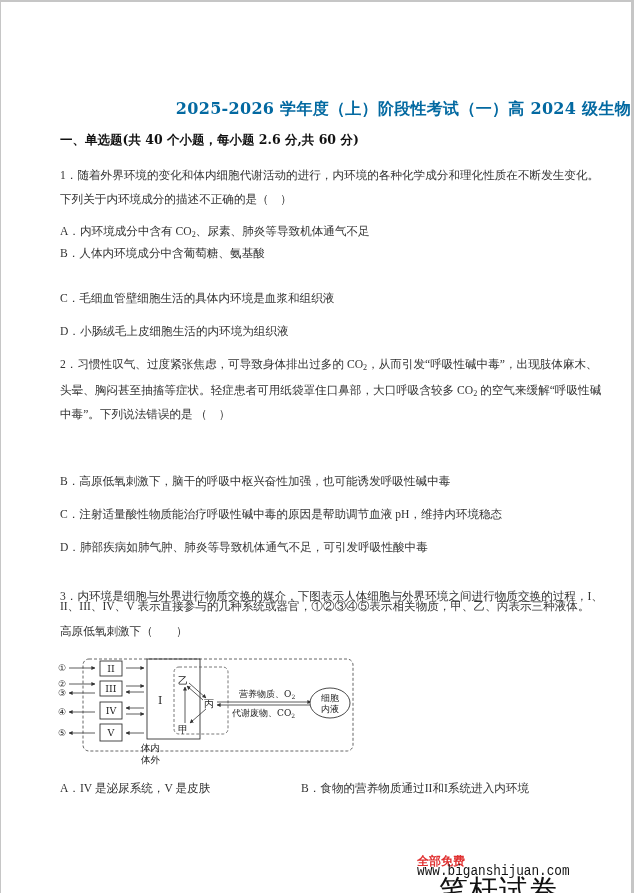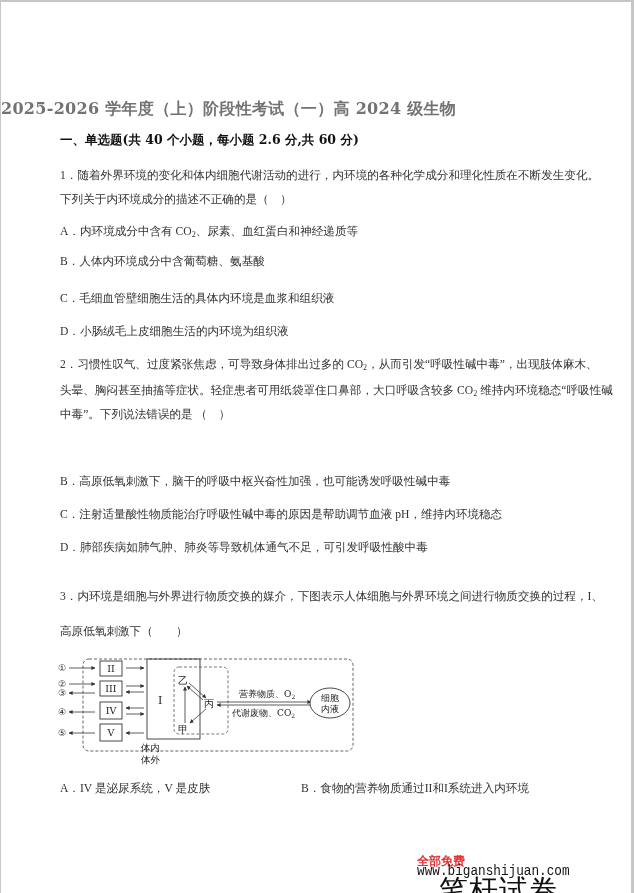--- a/index.html
+++ b/index.html
@@ -6,22 +6,22 @@
   body {
     width:634px; height:893px; overflow:hidden; background:#c6c6c6;
     font-family: "DejaVu Serif", "Liberation Serif", serif;
     color:#222;
   }
   .page {
     position:absolute; left:1px; top:2px; width:630px; height:891px;
     background:#ffffff;
   }
   .title {
-    position:absolute; left:0; width:630px; top:97px; text-align:left;
-    font-size:16px; font-weight:bold; color:#737373; letter-spacing:0.3px;
+    position:absolute; left:0; width:630px; top:97px; text-align:right;
+    font-size:16px; font-weight:bold; color:#0369a1; letter-spacing:0.3px;
   }
   .section {
     position:absolute; left:59px; top:130px; font-size:12.5px; font-weight:bold; color:#111;
   }
   .line {
     position:absolute; left:59px; font-size:11.6px; white-space:nowrap; color:#333;font-family:Liberation Serif, serif;
   }
   sub { font-size:0.7em; vertical-align:-0.25em; }
   .diagram { position:absolute; left:56px; top:655px; width:300px; height:118px; }
   .watermark { position:absolute; left:413px; top:828px; width:200px; height:60px; }
@@ -32,33 +32,34 @@
 </head>
 <body>
 
 <div class="page">
 
   <div class="title">2025-2026 学年度（上）阶段性考试（一）高 2024 级生物</div>
   <div class="section">一、单选题(共 40 个小题，每小题 2.6 分,共 60 分)</div>
 
   <div class="line" style="top:166px">1．随着外界环境的变化和体内细胞代谢活动的进行，内环境的各种化学成分和理化性质在不断发生变化。</div>
   <div class="line" style="top:190px">下列关于内环境成分的描述不正确的是（　）</div>
-  <div class="line" style="top:222px"><span>A．内环境成分中含有 CO</span><sub>2</sub><span>、尿素、血红蛋白和神经递质等</span></div>
-  <div class="line" style="top:252px">B．人体内环境成分中含葡萄糖、氨基酸</div>
+  <div class="line" style="top:222px"><span>A．内环境成分中含有 CO</span><sub>2</sub><span>、尿素、肺炎等导致机体通气不足</span></div>
+  <div class="line" style="top:244px">B．人体内环境成分中含葡萄糖、氨基酸</div>
   <div class="line" style="top:289px">C．毛细血管壁细胞生活的具体内环境是血浆和组织液</div>
   <div class="line" style="top:322px">D．小肠绒毛上皮细胞生活的内环境为组织液</div>
 
   <div class="line" style="top:355px"><span>2．习惯性叹气、过度紧张焦虑，可导致身体排出过多的 CO</span><sub>2</sub><span>，从而引发“呼吸性碱中毒”，出现肢体麻木、</span></div>
-  <div class="line" style="top:381px"><span>头晕、胸闷甚至抽搐等症状。轻症患者可用纸袋罩住口鼻部，大口呼吸含较多 CO</span><sub>2</sub><span> 维持内环境稳态“呼吸性碱</span></div>
+  <div class="line" style="top:381px"><span>头晕、胸闷甚至抽搐等症状。轻症患者可用纸袋罩住口鼻部，大口呼吸含较多 CO</span><sub>2</sub><span> 的空气来缓解“呼吸性碱</span></div>
   <div class="line" style="top:405px">中毒”。下列说法错误的是 （　）</div>
   <div class="line" style="top:472px">B．高原低氧刺激下，脑干的呼吸中枢兴奋性加强，也可能诱发呼吸性碱中毒</div>
   <div class="line" style="top:538px">D．肺部疾病如肺气肿、肺炎等导致机体通气不足，可引发呼吸性酸中毒</div>
   <div class="line" style="top:505px">C．注射适量酸性物质能治疗呼吸性碱中毒的原因是帮助调节血液 pH，维持内环境稳态</div>
 
   <div class="line" style="top:587px">3．内环境是细胞与外界进行物质交换的媒介，下图表示人体细胞与外界环境之间进行物质交换的过程，I、</div>
+  <div class="line" style="top:597px">II、III、IV、V 表示直接参与的几种系统或器官，①②③④⑤表示相关物质，甲、乙、丙表示三种液体。</div>
   <div class="line" style="top:622px">高原低氧刺激下（　　）</div>
 
   <svg class="diagram" viewBox="0 0 300 118" font-family="DejaVu Serif, serif" font-size="10" fill="#222">
     <defs>
       <marker id="ah" markerWidth="5" markerHeight="5" refX="4.5" refY="2.5" orient="auto">
         <path d="M0,0 L5,2.5 L0,5 z" fill="#333"></path>
       </marker>
     </defs>
 
     <rect x="26" y="2" width="270" height="92" rx="6" fill="none" stroke="#555" stroke-dasharray="3,2" stroke-width="0.9"></rect>

